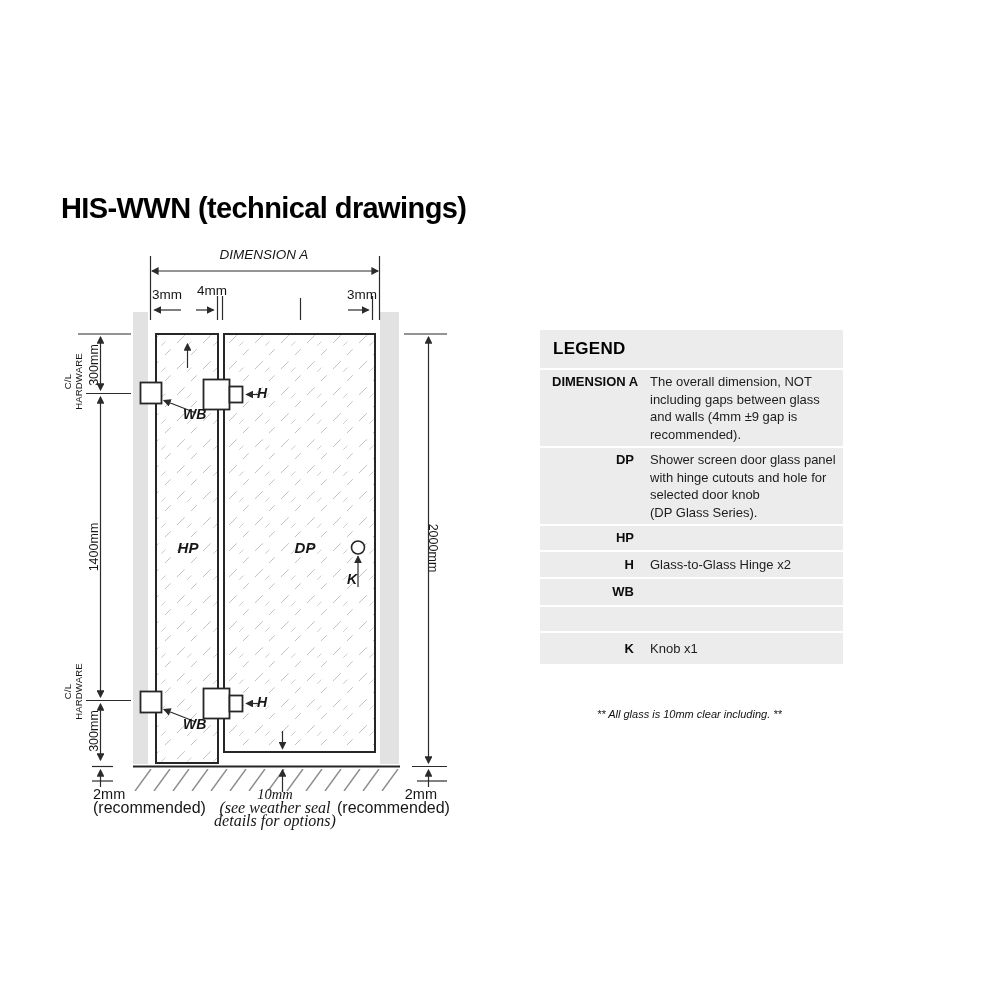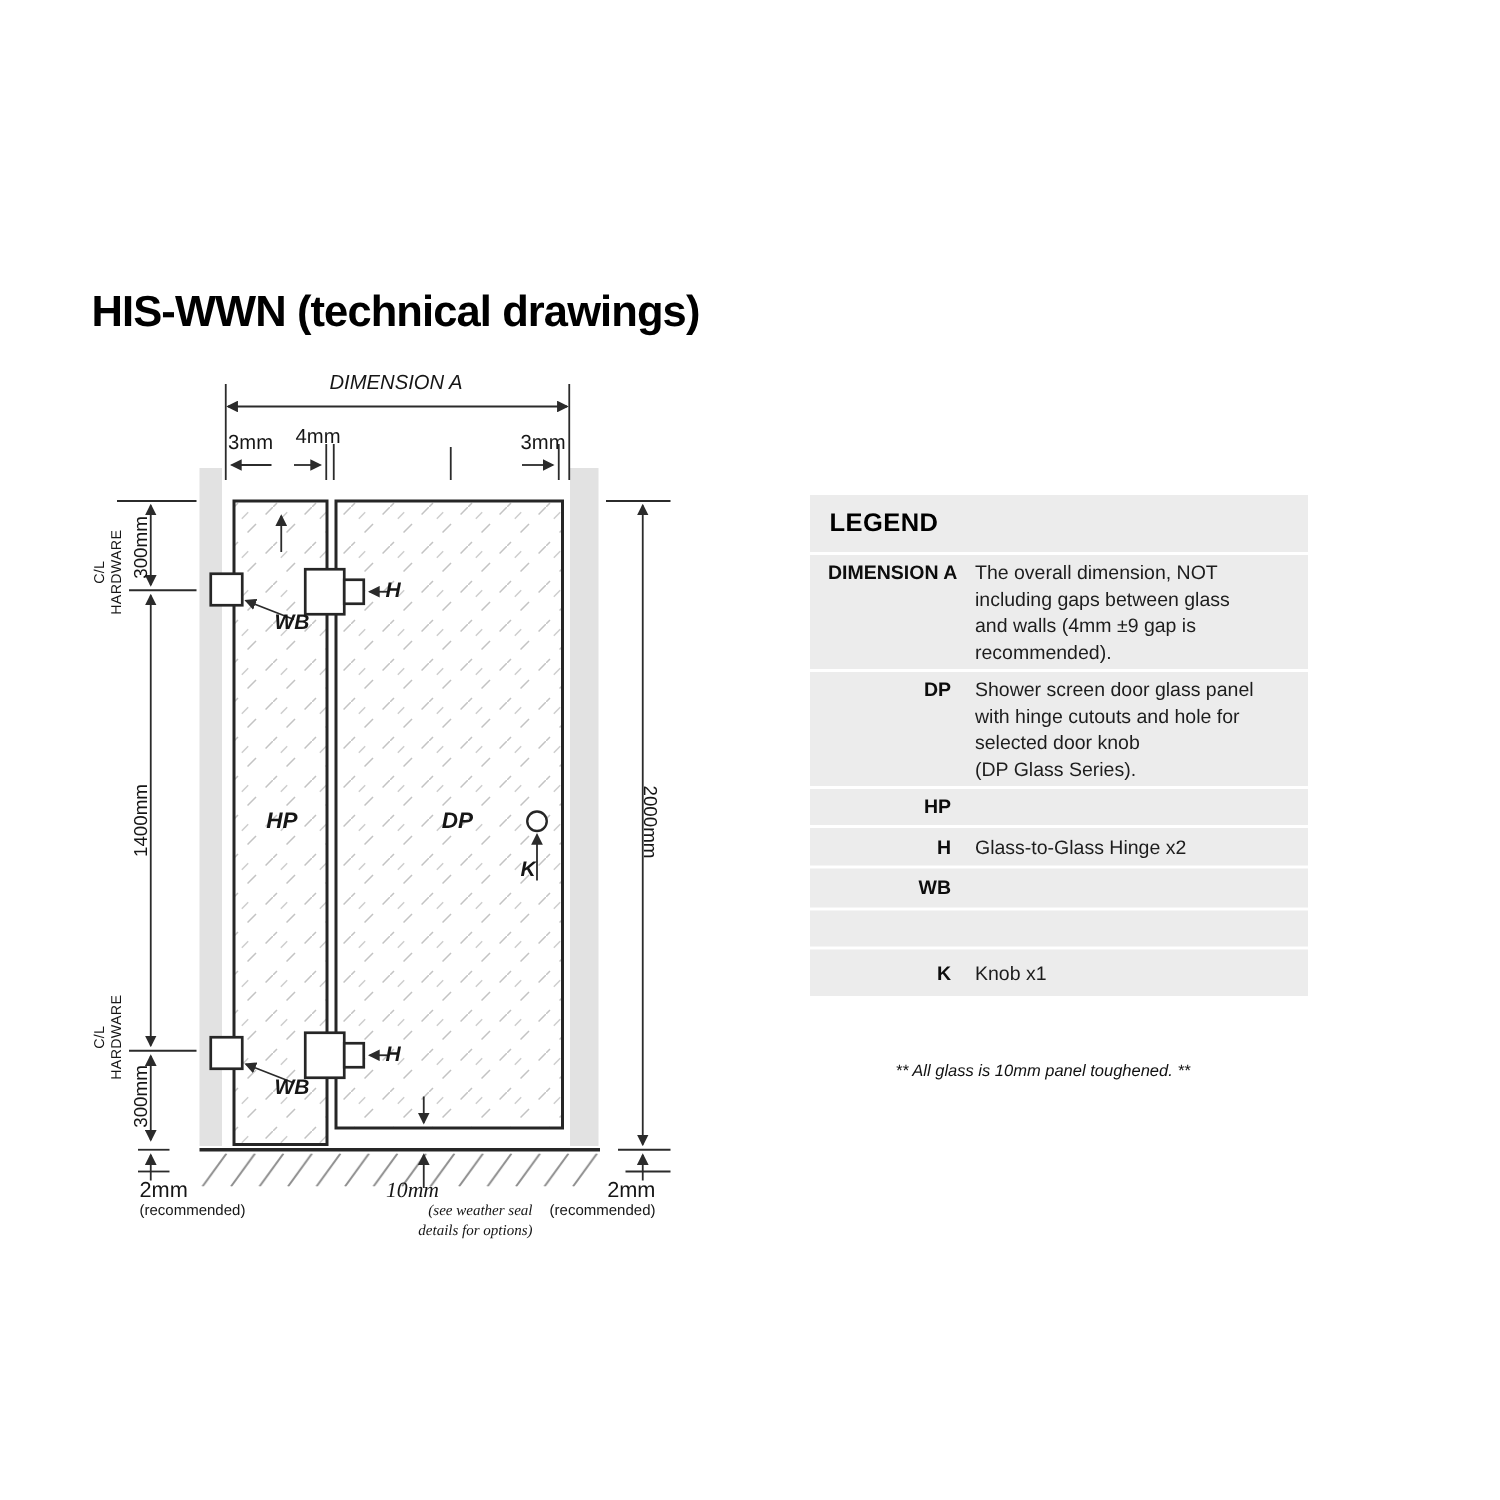--- a/index.html
+++ b/index.html
@@ -9,25 +9,25 @@
   svg{position:absolute;left:0;top:0;}
   .dimlabel{font-size:13.5px;white-space:nowrap;}
   .ital{font-style:italic;}
   .rotccw{transform:rotate(-90deg);transform-origin:center;text-align:center;white-space:pre-line;}
   .rotcw{transform:rotate(90deg);transform-origin:center;text-align:center;white-space:nowrap;}
   .mmrot{font-size:12.5px;}
   .clhw{font-size:9.5px;line-height:10.5px;letter-spacing:0.2px;}
   .panel-tag{font-weight:bold;font-style:italic;font-size:15px;text-align:center;}
   .hw-tag{font-weight:bold;font-style:italic;font-size:14px;}
   .dimnum{font-size:14.5px;line-height:16px;}
-  .dimnote{font-size:10px;line-height:12.5px;white-space:pre-line;text-align:right;}
+  .dimnote{font-size:16px;line-height:12.5px;white-space:pre-line;}
   .tright{text-align:right;}
   .tcenter{text-align:center;}
   
-  #legend{left:540px;top:330px;width:332px;}
+  #legend{left:540px;top:330px;width:303px;}
   .lrow{background:#ececec;display:flex;margin-bottom:2px;line-height:17.5px;font-size:13px;}
   .lrow.pad3{padding:3px 0;}
   .lrow.pad4{padding:4px 0;}
   .lrow.pad7{padding:7px 0;}
   .lrow.empty{height:24px;}
   .lhead{background:#ececec;font-size:17px;font-weight:bold;padding:9px 0 9px 13px;letter-spacing:0.3px;margin-bottom:2px;color:#000;}
   .lterm{width:110px;flex:none;text-align:right;padding-right:16px;box-sizing:border-box;font-weight:bold;color:#0d0d0d;}
   .lterm.leftal{text-align:left;padding-left:12px;padding-right:0;}
   .ldesc{flex:1;white-space:pre-line;color:#1d1d1d;}
   .ldesc.nowrap{white-space:nowrap;}
@@ -181,13 +181,13 @@
   </div>
   <div class="lrow empty">
     <div class="lterm"></div>
     <div class="ldesc"></div>
   </div>
   <div class="lrow pad7">
     <div class="lterm">K</div>
     <div class="ldesc">Knob x1</div>
   </div>
 </div>
-<div class="abs" id="legend-footnote">** All glass is 10mm panel toughened. **</div>
+<div class="abs" id="legend-footnote">** All glass is 10mm clear including. **</div>
 
 </body></html>

